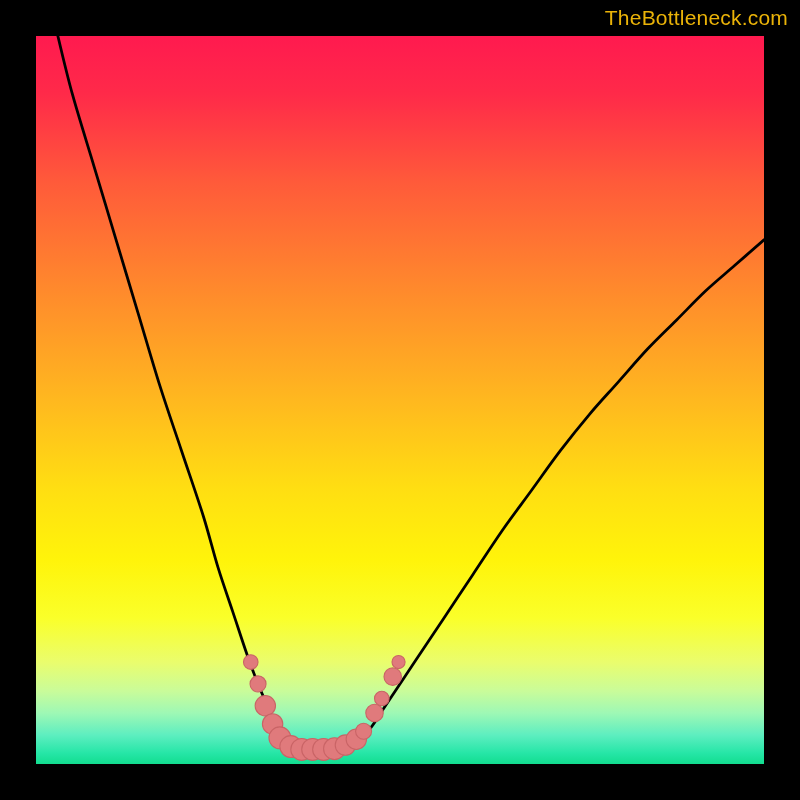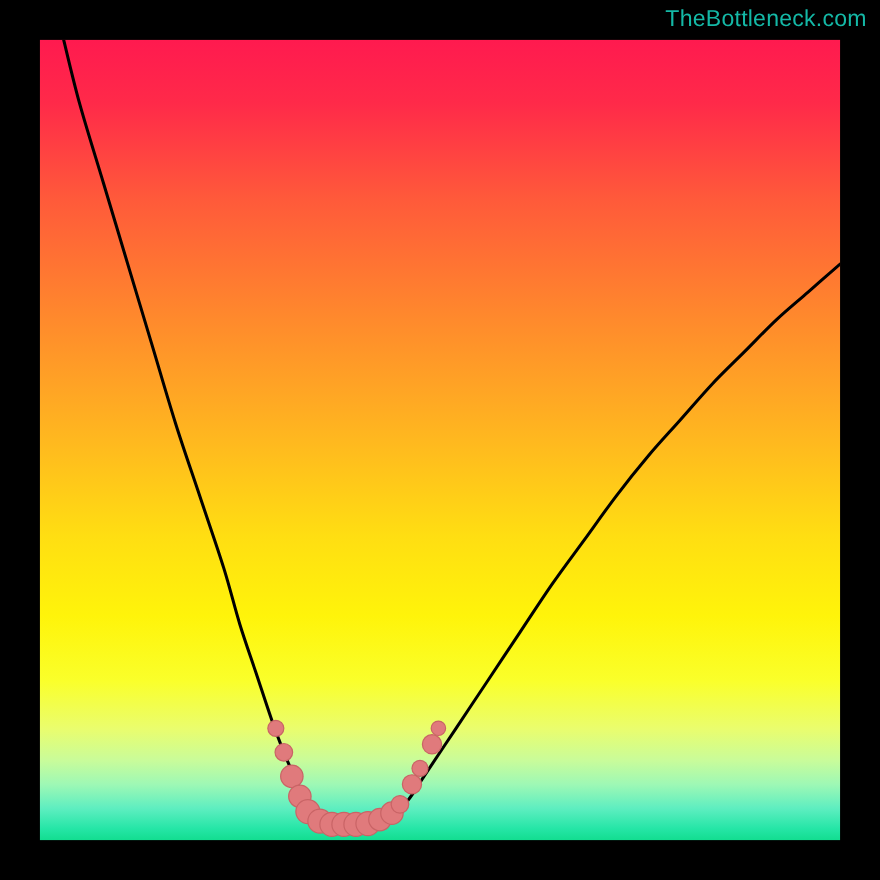--- a/index.html
+++ b/index.html
@@ -36,21 +36,21 @@
     position: absolute;
     left: 0;
     top: 0;
     width: 100%;
     height: 100%;
   }
   .watermark {
     position: absolute;
     top: 6px;
     right: 12px;
-    color: #14b8a6;
+    color: #eab308;
     font-size: 21px;
     font-weight: 500;
     letter-spacing: 0.2px;
     font-family: Arial, Helvetica, sans-serif;
   }
 </style>
 </head>
 <body>
 
 <div class="frame">

